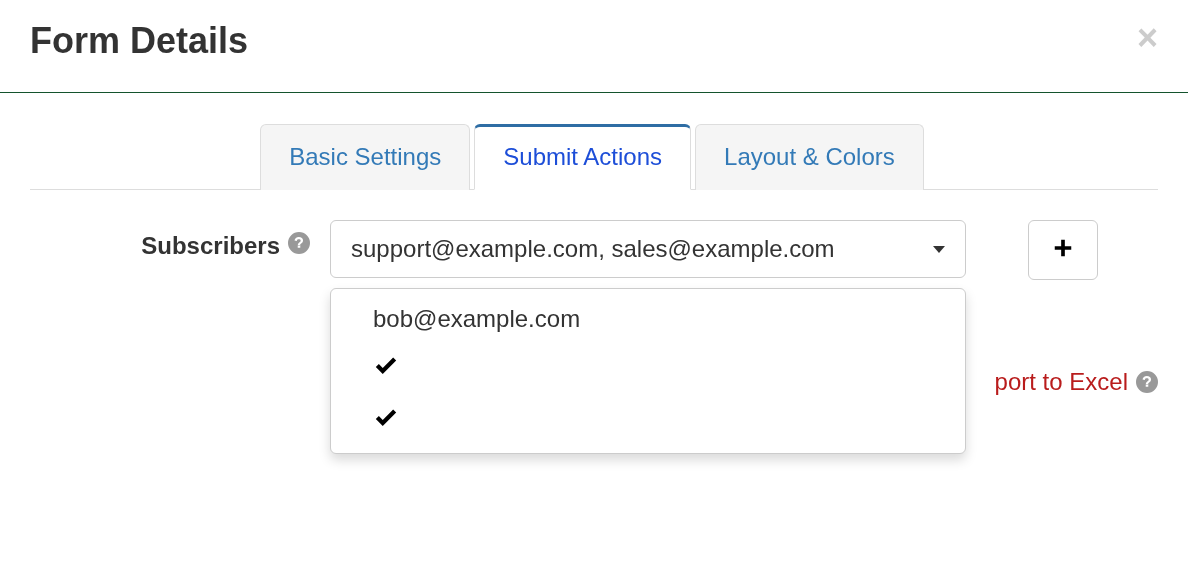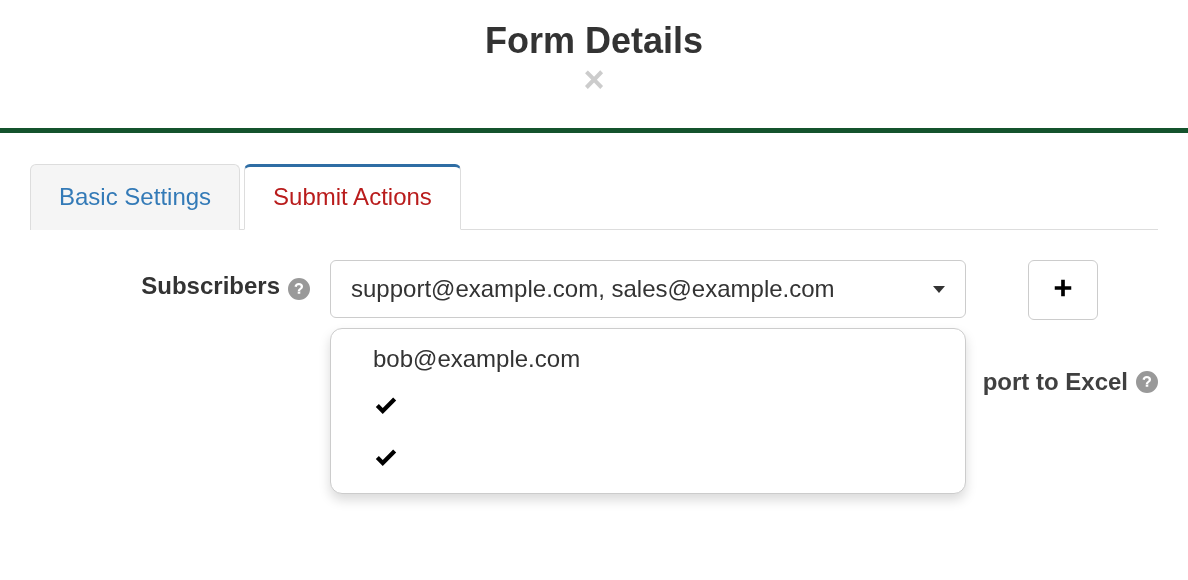--- a/index.html
+++ b/index.html
@@ -11,24 +11,22 @@
     background: #fff;
     width: 1188px;
     height: 580px;
   }
   .modal {
     width: 1188px;
   }
   .modal-header {
     display: flex;
     justify-content: space-between;
-    align-items: center;
     padding: 20px 30px 30px 30px;
-    border-bottom: 5px solid #14532d;
-    flex-direction: column;
+    border-bottom: 1px solid #14532d;
   }
   .modal-title {
     font-size: 36px;
     font-weight: 600;
     color: #333;
     margin: 0;
   }
   .close-x {
     font-size: 36px;
     color: #ccc;
@@ -36,58 +34,59 @@
     cursor: pointer;
     font-weight: 700;
   }
   .modal-body {
     padding: 30px 30px 0 30px;
   }
   .tabs {
     display: flex;
     border-bottom: 1px solid #ddd;
     margin-bottom: 30px;
+    justify-content: center;
   }
   .tab {
     padding: 18px 28px;
     font-size: 24px;
     border: 1px solid #ddd;
     border-bottom: none;
     border-radius: 6px 6px 0 0;
     margin-right: 4px;
     background: #f5f5f5;
     color: #337ab7;
     cursor: pointer;
     position: relative;
     top: 1px;
   }
   .tab.active {
     background: #fff;
-    color: #b91c1c;
+    color: #1d4ed8;
     border-top: 3px solid #2e6da4;
     border-bottom: 1px solid #fff;
     padding-top: 16px;
   }
   .form-row {
     display: flex;
     align-items: flex-start;
     margin-bottom: 20px;
     position: relative;
   }
   .form-label {
     width: 300px;
     text-align: right;
     padding-right: 20px;
     padding-top: 12px;
     font-size: 24px;
     font-weight: 700;
     color: #333;
     display: flex;
     justify-content: flex-end;
-    align-items: flex-end;
+    align-items: flex-start;
     gap: 8px;
   }
   .help-icon {
     color: #999;
     font-size: 24px;
     display: inline-flex;
     align-items: center;
     justify-content: center;
   }
   .field-wrap {
@@ -117,21 +116,21 @@
     border-top: 7px solid #333;
     margin-left: 10px;
   }
   .dropdown-menu {
     position: absolute;
     top: 68px;
     left: 0;
     width: 100%;
     background: #fff;
     border: 1px solid #ccc;
-    border-radius: 12px;
+    border-radius: 6px;
     box-shadow: 0 6px 12px rgba(0,0,0,0.15);
     padding: 6px 0;
     z-index: 100;
   }
   .dropdown-item {
     padding: 10px 26px 10px 42px;
     font-size: 24px;
     color: #333;
     display: flex;
     justify-content: space-between;
@@ -157,22 +156,22 @@
     cursor: pointer;
     font-size: 26px;
     font-weight: 700;
     color: #333;
   }
   .partial-right {
     position: absolute;
     right: 30px;
     top: 368px;
     font-size: 24px;
-    font-weight: 700;
-    color: #404040;
+    font-weight: 400;
+    color: #b91c1c;
     display: flex;
     align-items: center;
     gap: 8px;
   }
 </style>
 </head>
 <body>
 
 <div class="modal">
 
@@ -182,20 +181,23 @@
   </div>
 
   <div class="modal-body">
 
     <div class="tabs">
       <div class="tab">
         <span>Basic Settings</span>
       </div>
       <div class="tab active">
         <span>Submit Actions</span>
+      </div>
+      <div class="tab">
+        <span>Layout &amp; Colors</span>
       </div>
     </div>
 
     <div class="form-row">
       <div class="form-label">
         <span>Subscribers</span>
         <span class="help-icon">
           <svg viewBox="0 0 16 16" width="22" height="22" fill="currentColor">
               <path d="M8 0a8 8 0 1 0 0 16A8 8 0 0 0 8 0zm.93 11.5H7.07v-1.86h1.86v1.86zm1.93-5.17c0 .55-.14.99-.42 1.33-.18.22-.53.54-1.05.96-.3.24-.49.44-.58.6-.09.16-.13.4-.13.71H7.1c0-.55.07-.98.22-1.27.15-.3.44-.62.88-.97.43-.34.71-.6.83-.78.12-.18.18-.39.18-.62 0-.33-.12-.6-.36-.8-.24-.2-.56-.3-.97-.3-.4 0-.73.11-.99.34-.26.22-.42.54-.47.95l-1.7-.21c.1-.82.43-1.47 1-1.93.56-.46 1.28-.69 2.16-.69.92 0 1.66.24 2.21.72.55.48.83 1.07.83 1.76z"></path>
             </svg>

